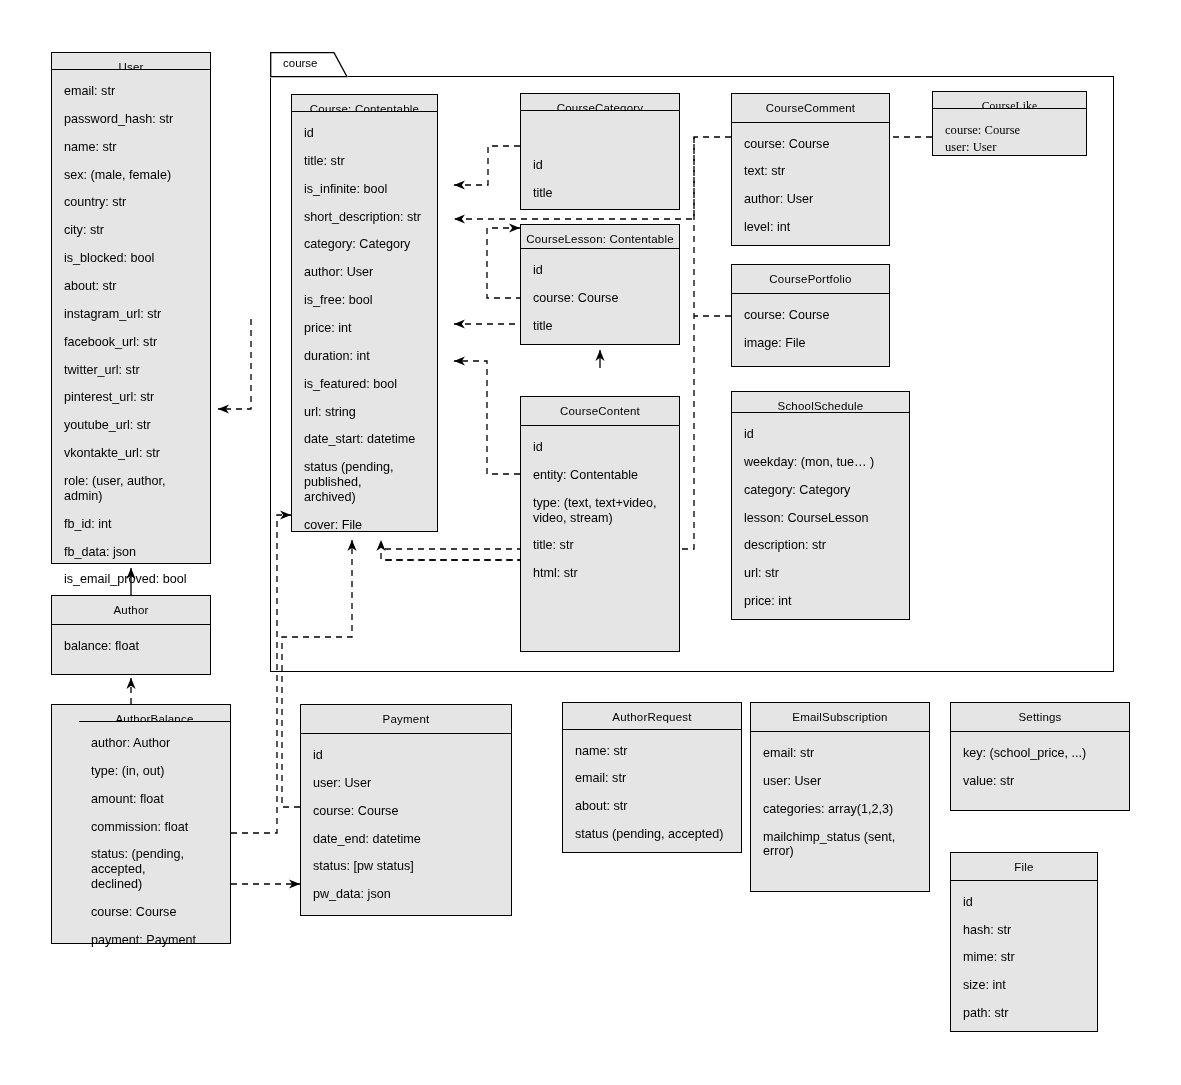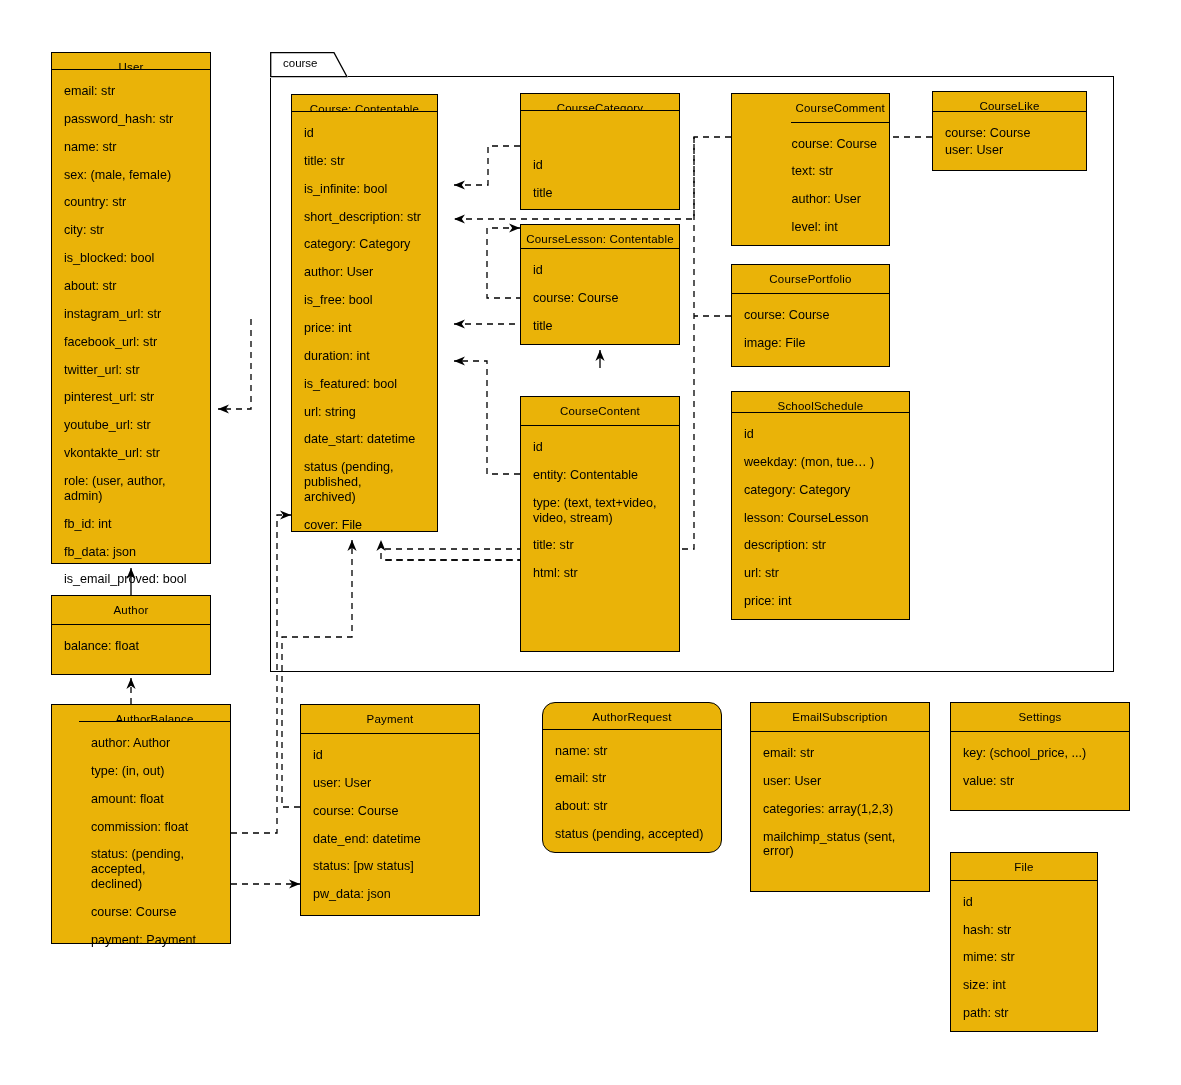--- a/index.html
+++ b/index.html
@@ -37,21 +37,21 @@
   .pkg-tab-label {
     position: absolute;
     font-size: 11.5px;
     color: #000000;
     white-space: nowrap;
   }
   .cls {
     position: absolute;
     box-sizing: border-box;
     border: 1.3px solid #000000;
-    background: #eab308;
+    background: #e5e5e5;
     display: flex;
     flex-direction: column;
   }
   .cls-title {
     box-sizing: border-box;
     border-bottom: 1.3px solid #000000;
     text-align: center;
     font-size: 11.5px;
     color: #000000;
     padding: 8px 4px 8px 4px;
@@ -207,21 +207,21 @@
         <div class="cls-title">CourseContent</div>
         <div class="cls-body">
           <div class="attr">id</div>
           <div class="attr">entity: Contentable</div>
           <div class="attr">type: (text, text+video,
 video, stream)</div>
           <div class="attr">title: str</div>
           <div class="attr">html: str</div>
         </div>
       </div>
-      <div class="cls" style="left: 731px; top: 93px; width: 159px; height: 153px; align-items: flex-end;">
+      <div class="cls" style="left: 731px; top: 93px; width: 159px; height: 153px;">
         <div class="cls-title">CourseComment</div>
         <div class="cls-body">
           <div class="attr">course: Course</div>
           <div class="attr">text: str</div>
           <div class="attr">author: User</div>
           <div class="attr">level: int</div>
         </div>
       </div>
       <div class="cls" style="left: 731px; top: 264px; width: 159px; height: 103px;">
         <div class="cls-title">CoursePortfolio</div>
@@ -235,39 +235,39 @@
         <div class="cls-body">
           <div class="attr">id</div>
           <div class="attr">weekday: (mon, tue… )</div>
           <div class="attr">category: Category</div>
           <div class="attr">lesson: CourseLesson</div>
           <div class="attr">description: str</div>
           <div class="attr">url: str</div>
           <div class="attr">price: int</div>
         </div>
       </div>
-      <div class="cls" style="left: 932px; top: 91px; width: 155px; height: 80px;">
+      <div class="cls" style="left: 932px; top: 91px; width: 155px; height: 65px; font-family: Liberation Serif, serif;">
         <div class="cls-title">CourseLike</div>
         <div class="cls-body tight">
           <div class="attr">course: Course</div>
           <div class="attr">user: User</div>
         </div>
       </div>
-      <div class="cls" style="left: 300px; top: 704px; width: 180px; height: 212px;">
+      <div class="cls" style="left: 300px; top: 704px; width: 212px; height: 212px;">
         <div class="cls-title">Payment</div>
         <div class="cls-body">
           <div class="attr">id</div>
           <div class="attr">user: User</div>
           <div class="attr">course: Course</div>
           <div class="attr">date_end: datetime</div>
           <div class="attr">status: [pw status]</div>
           <div class="attr">pw_data: json</div>
         </div>
       </div>
-      <div class="cls" style="left: 542px; top: 702px; width: 180px; height: 151px; border-radius: 13px;">
+      <div class="cls" style="left: 562px; top: 702px; width: 180px; height: 151px;">
         <div class="cls-title">AuthorRequest</div>
         <div class="cls-body">
           <div class="attr">name: str</div>
           <div class="attr">email: str</div>
           <div class="attr">about: str</div>
           <div class="attr">status (pending, accepted)</div>
         </div>
       </div>
       <div class="cls" style="left: 750px; top: 702px; width: 180px; height: 190px;">
         <div class="cls-title">EmailSubscription</div>

